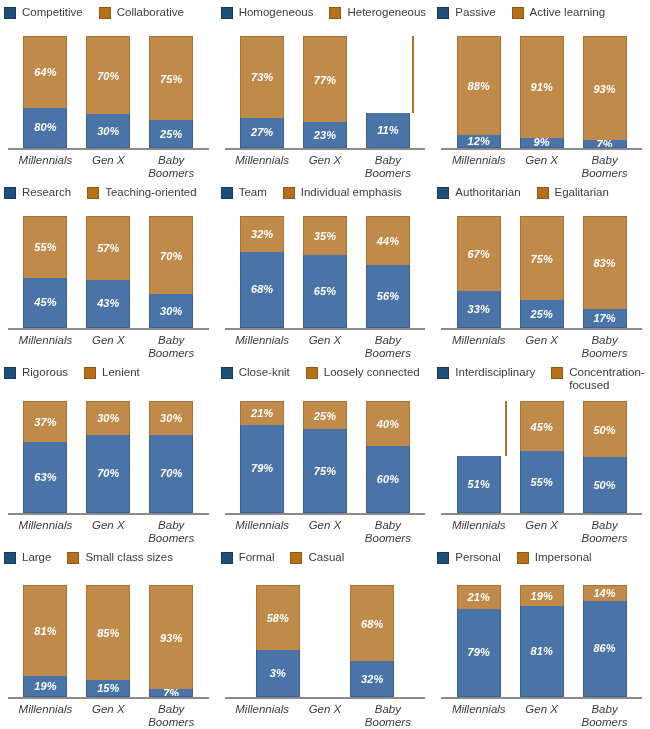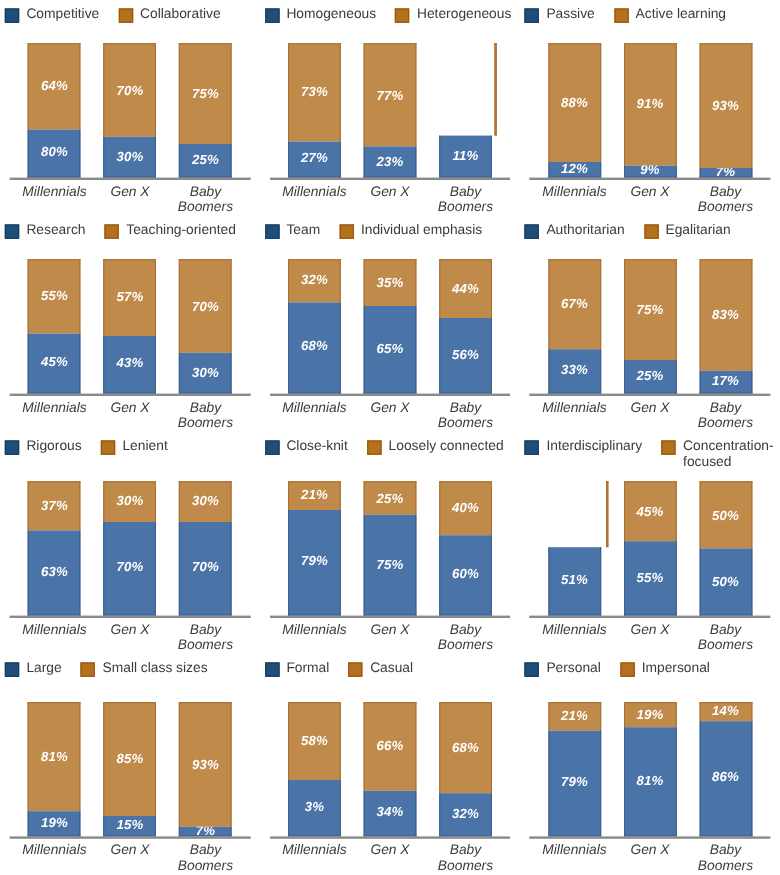--- a/index.html
+++ b/index.html
@@ -621,30 +621,20 @@
               <div class="seg seg-top" style="flex: 0 0 58%;">
                 <span class="seg-value">58%</span>
               </div>
               <div class="seg seg-bottom" style="flex: 0 0 42%;">
                 <span class="seg-value">3%</span>
               </div>
             </div>
           </div>
           <div class="bar-col">
             <div class="stack">
-              <div class="seg seg-top" style="flex: 0 0 66%;">
-                <span class="seg-value">66%</span>
-              </div>
-              <div class="seg seg-bottom" style="flex: 0 0 34%;">
-                <span class="seg-value">34%</span>
-              </div>
-            </div>
-          </div>
-          <div class="bar-col">
-            <div class="stack">
               <div class="seg seg-top" style="flex: 0 0 68%;">
                 <span class="seg-value">68%</span>
               </div>
               <div class="seg seg-bottom" style="flex: 0 0 32%;">
                 <span class="seg-value">32%</span>
               </div>
             </div>
           </div>
         </div>
         <div class="axis"></div>

